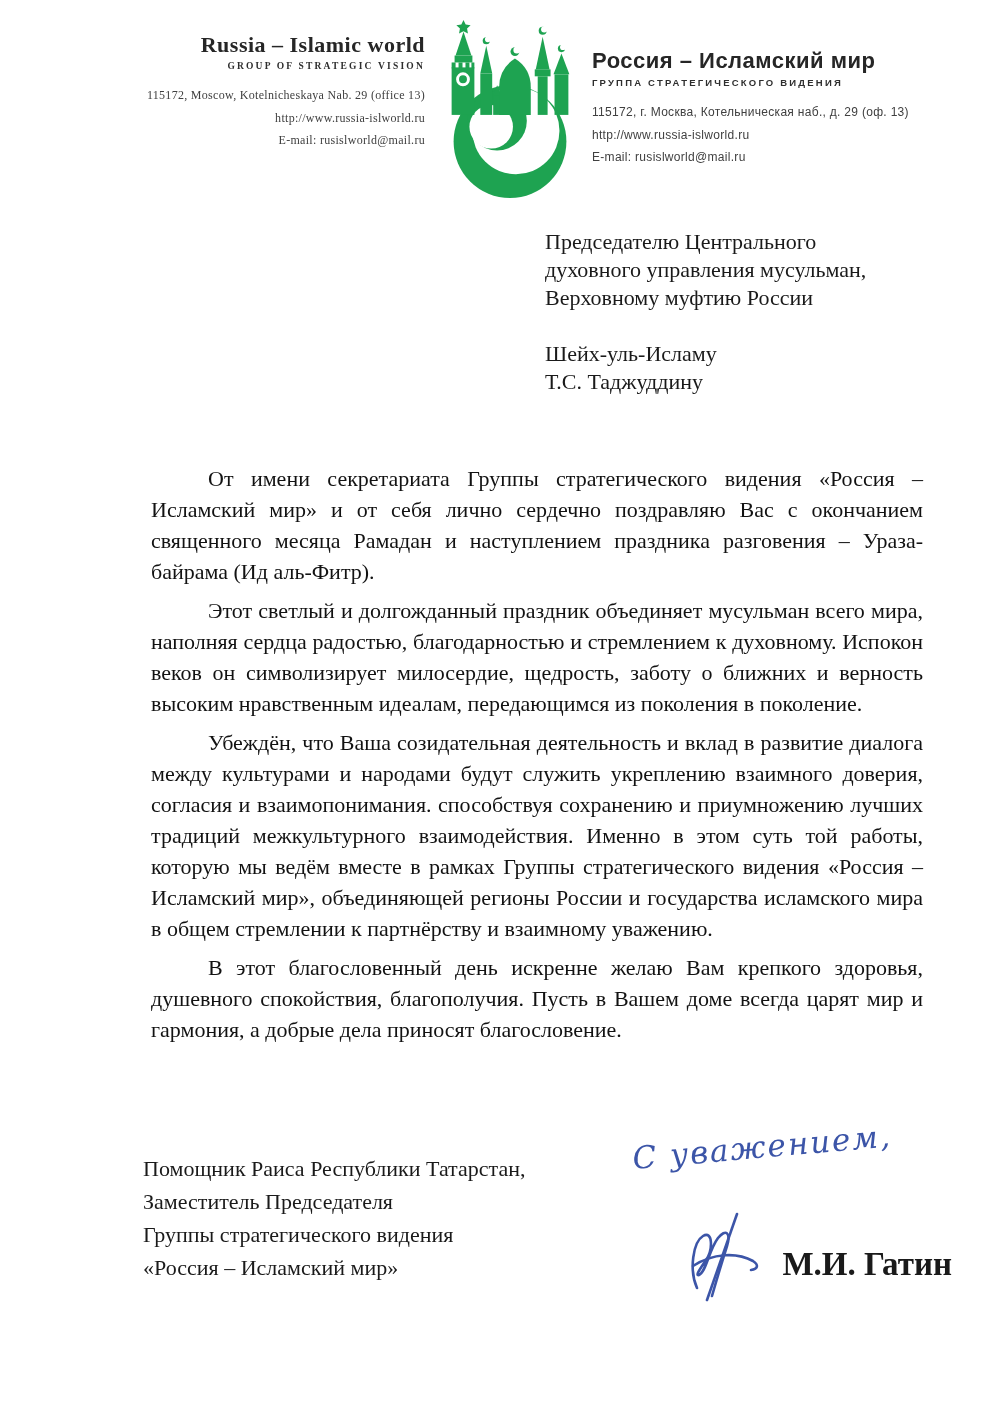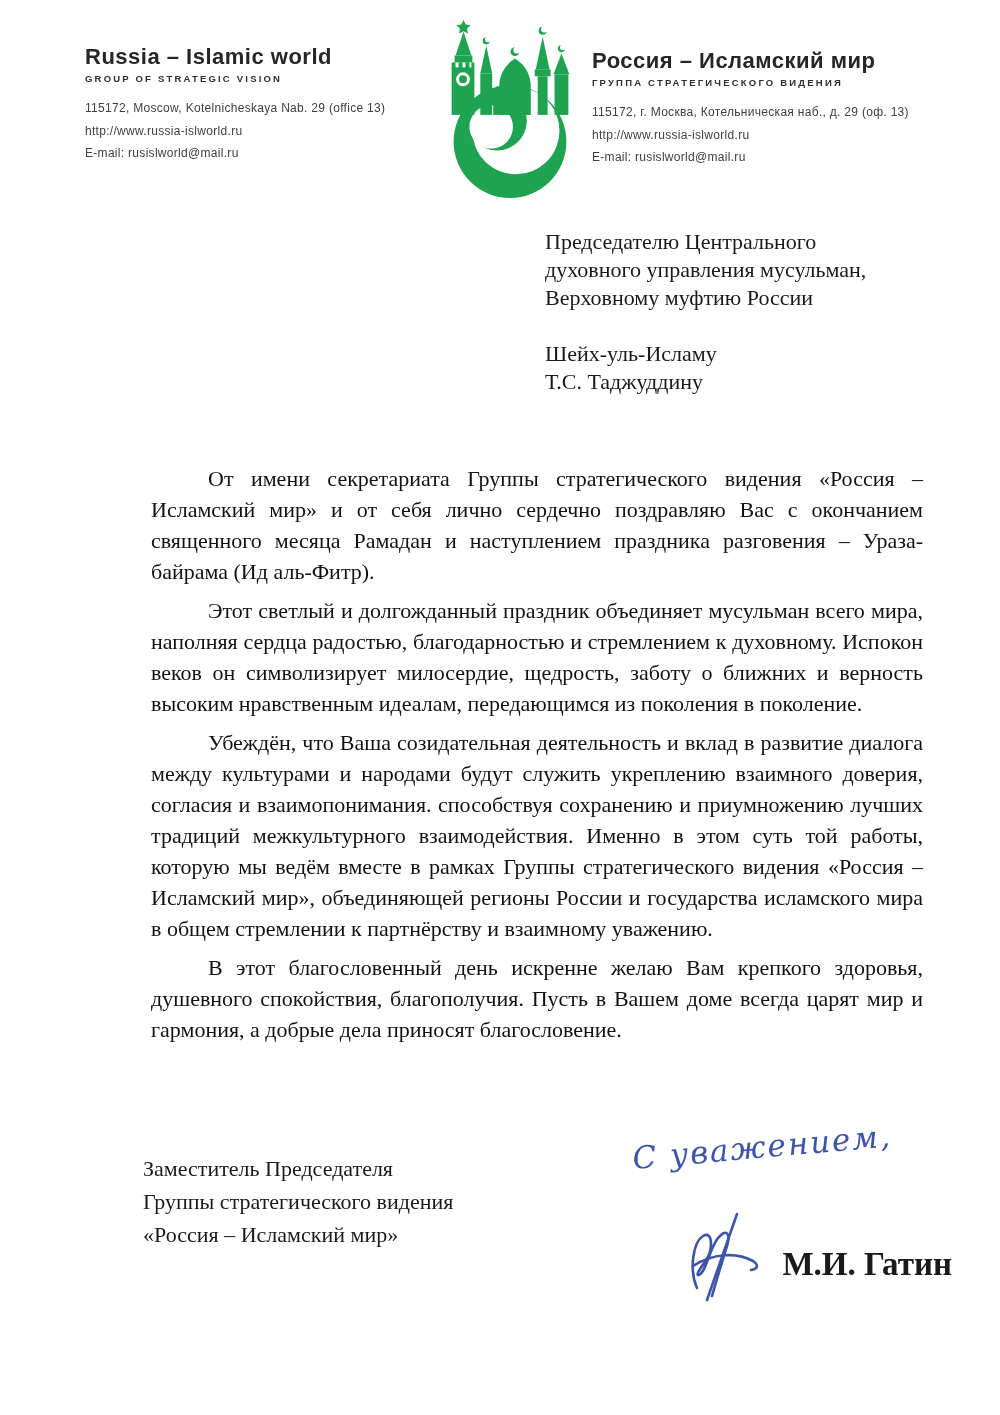--- a/index.html
+++ b/index.html
@@ -7,22 +7,23 @@
     position:relative;
     width:1000px;height:1415px;
     background:#ffffff;
     font-family:"Liberation Serif",serif;
     color:#141414;
     overflow:hidden;
   }
 
   
   .hdr-left{
-    position:absolute; top:44px; right:575px; width:340px;
-    font-family:Liberation Sans, sans-serif;
+    position:absolute; top:32px; right:575px; width:340px;
+    text-align:right;
+    font-family:Liberation Serif, serif;
   }
   .hdr-right{
     position:absolute; top:48px; left:592px; width:370px;
     text-align:left;
     font-family:"Liberation Sans",sans-serif;
   }
   .hdr-title{
     font-size:22px; font-weight:bold; color:#262626;
     letter-spacing:.5px; line-height:26px;
   }
@@ -154,20 +155,21 @@
   <div class="body">
     <p>От имени секретариата Группы стратегического видения «Россия – Исламский мир» и от себя лично сердечно поздравляю Вас с окончанием священного месяца Рамадан и наступлением праздника разговения – Ураза-байрама (Ид аль-Фитр).</p>
     <p>Этот светлый и долгожданный праздник объединяет мусульман всего мира, наполняя сердца радостью, благодарностью и стремлением к духовному. Испокон веков он символизирует милосердие, щедрость, заботу о ближних и верность высоким нравственным идеалам, передающимся из поколения в поколение.</p>
     <p>Убеждён, что Ваша созидательная деятельность и вклад в развитие диалога между культурами и народами будут служить укреплению взаимного доверия, согласия и взаимопонимания. способствуя сохранению и приумножению лучших традиций межкультурного взаимодействия. Именно в этом суть той работы, которую мы ведём вместе в рамках Группы стратегического видения «Россия – Исламский мир», объединяющей регионы России и государства исламского мира в общем стремлении к партнёрству и взаимному уважению.</p>
     <p>В этот благословенный день искренне желаю Вам крепкого здоровья, душевного спокойствия, благополучия. Пусть в Вашем доме всегда царят мир и гармония, а добрые дела приносят благословение.</p>
   </div>
 
   <div class="closing">С уважением,</div>
 
   <div class="sig-titles">
+    <div>Помощник Раиса Республики Татарстан,</div>
     <div>Заместитель Председателя</div>
     <div>Группы стратегического видения</div>
     <div>«Россия – Исламский мир»</div>
   </div>
 
   <svg class="scribble" width="90" height="100" viewBox="0 0 90 100" xmlns="http://www.w3.org/2000/svg">
     <g fill="none" stroke="#3c55a8" stroke-width="2.6" stroke-linecap="round">
       <path d="M12 80 C4 62 8 34 18 28 C28 22 28 42 21 52 C15 61 10 68 14 67 C21 64 24 42 33 30 C41 20 46 25 42 38 C36 57 31 74 27 88"></path>
       <path d="M52 6 L22 92"></path>
       <path d="M8 58 C28 45 52 44 68 53 C74 57 73 61 66 62"></path>

